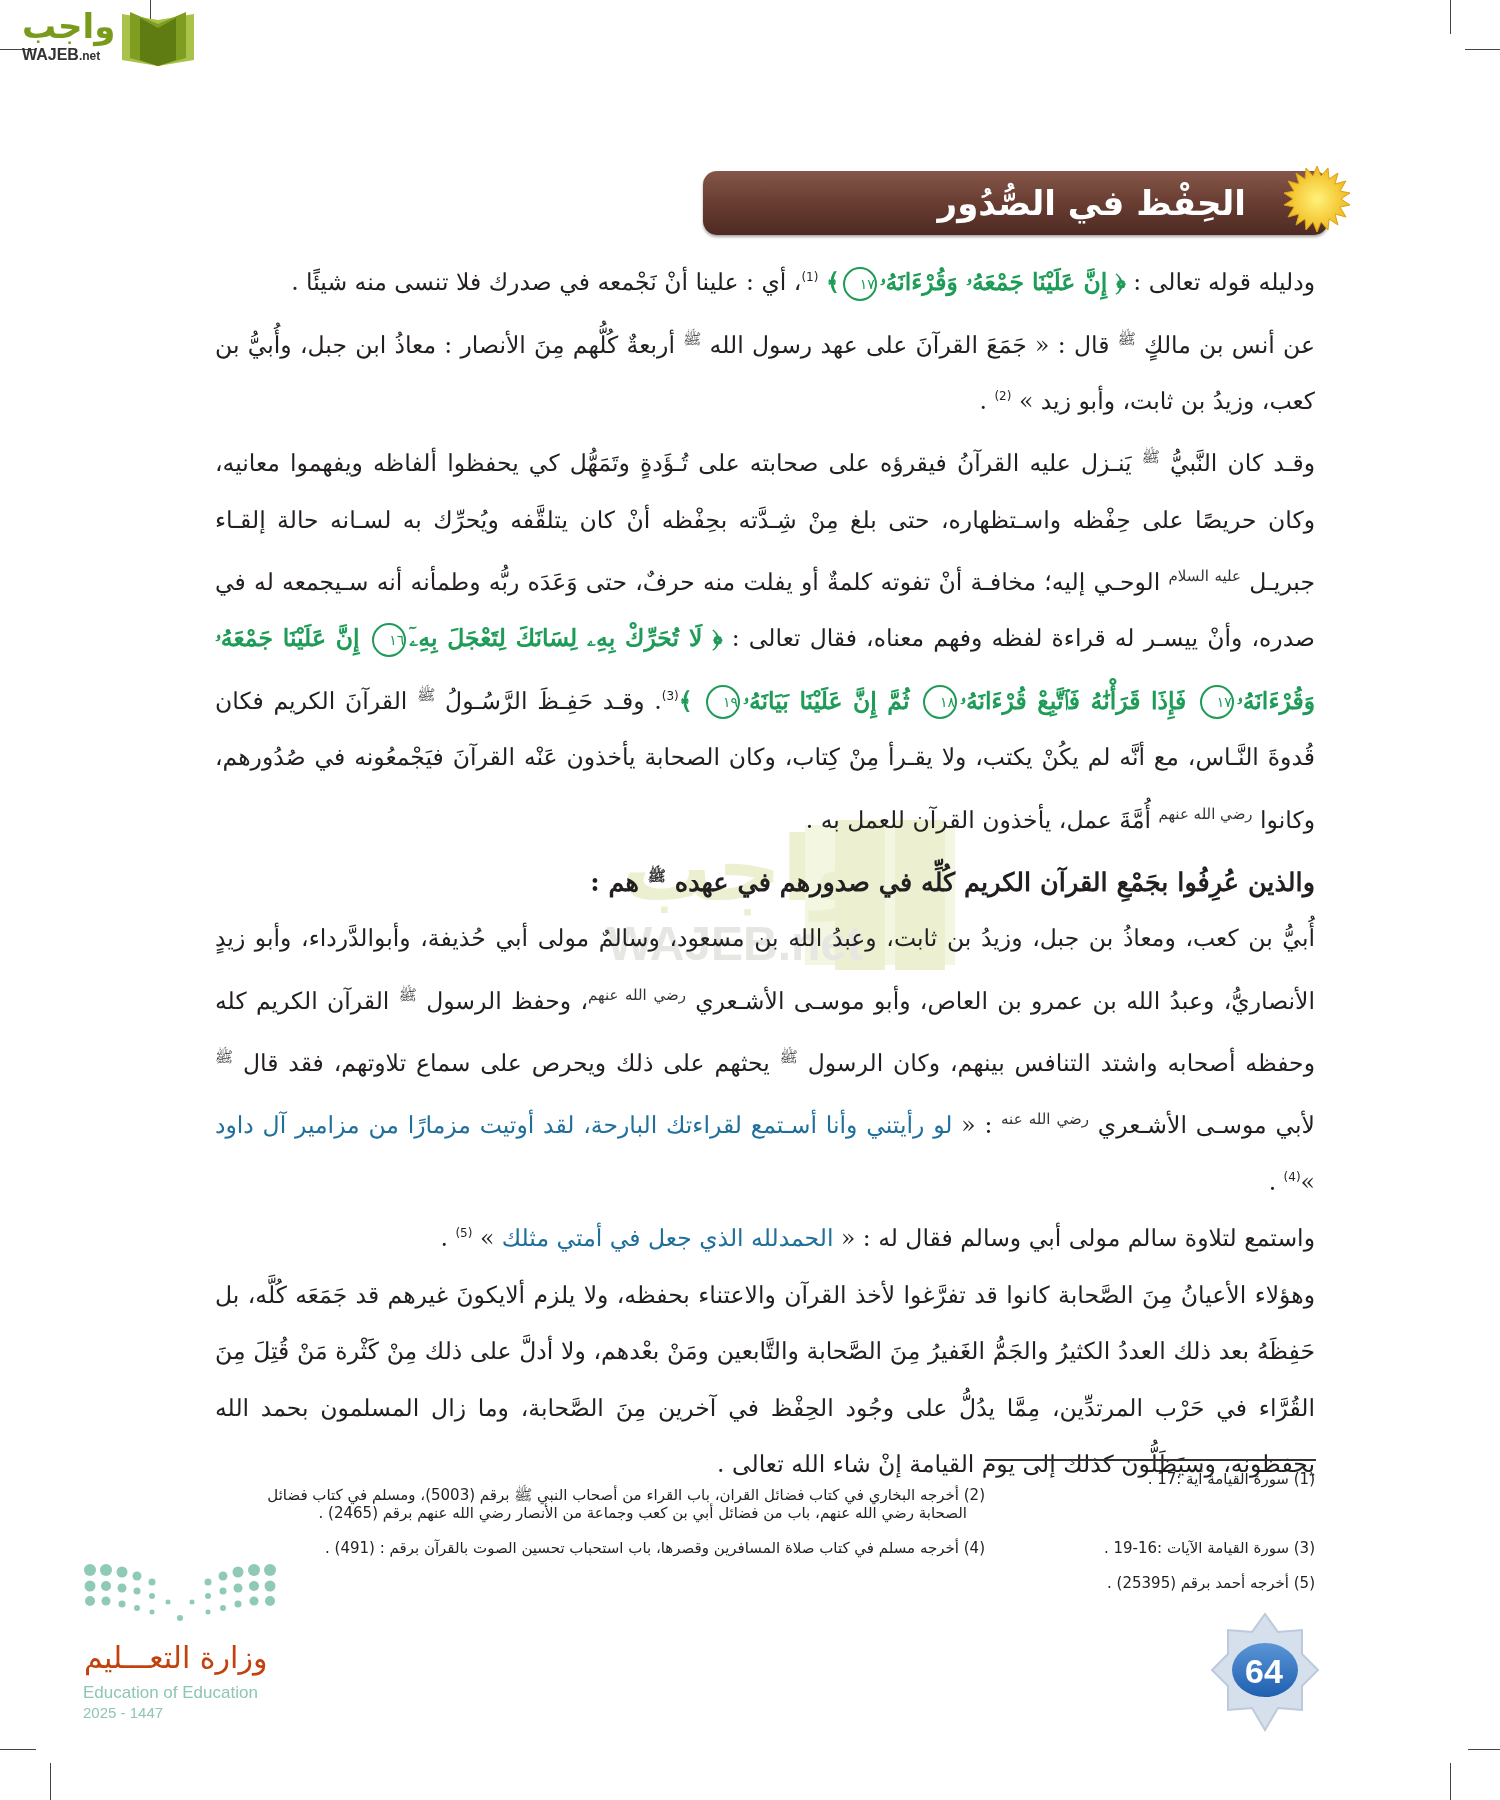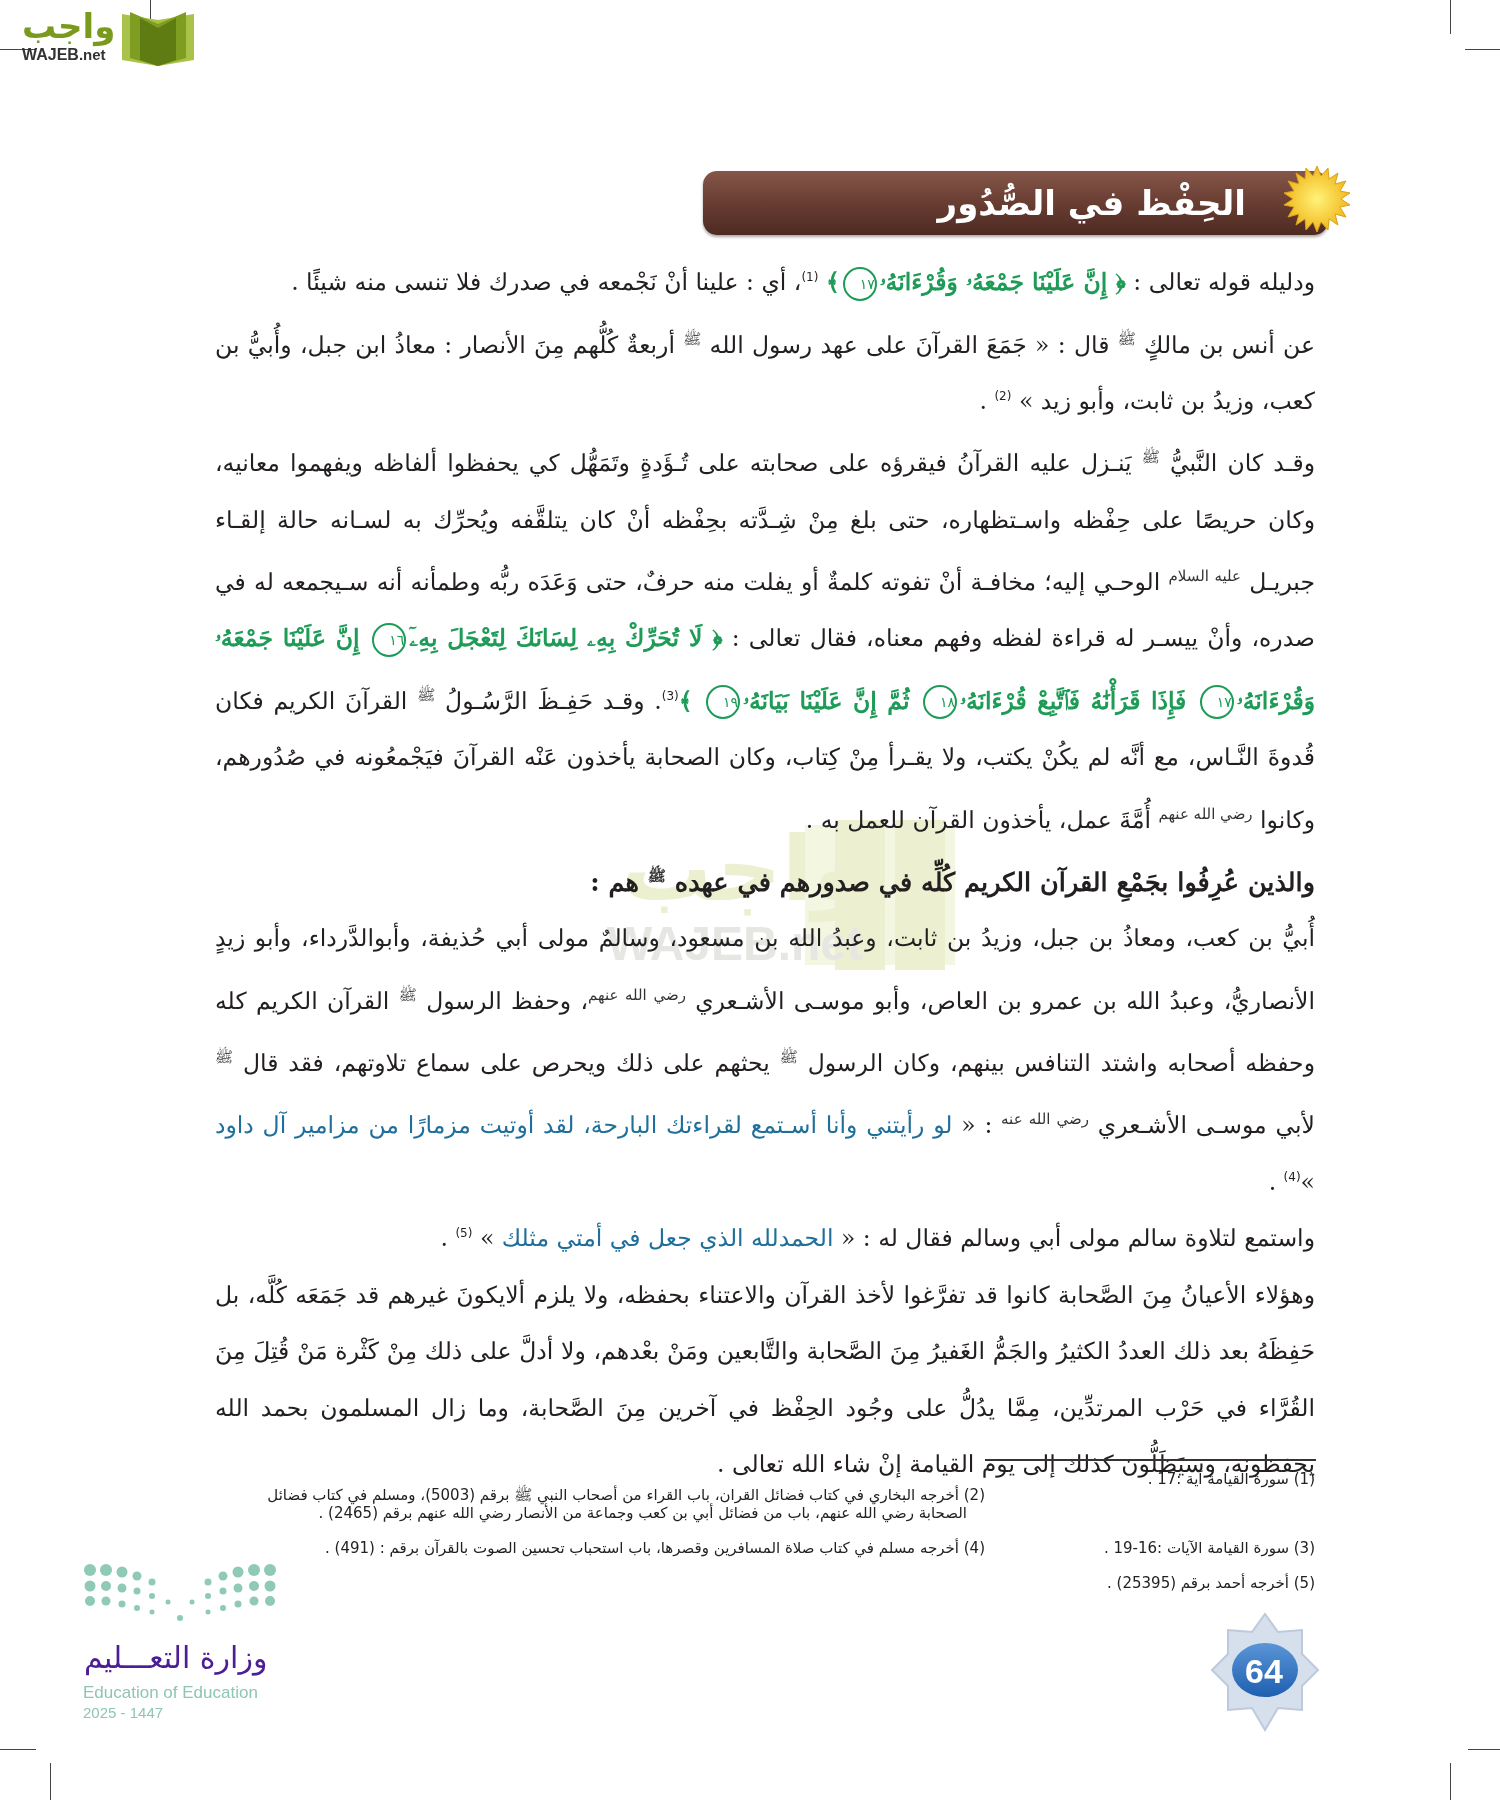--- a/index.html
+++ b/index.html
@@ -6,21 +6,21 @@
   body {
     width:1500px; height:1800px; position:relative; overflow:hidden;
     background:#ffffff; color:#231f20;
     font-family:"DejaVu Serif", "Liberation Serif", serif;
   }
   .crop { position:absolute; background:#444; }
   
   .wajeb-logo { position:absolute; left:10px; top:6px; width:180px; height:62px; }
   .wajeb-ar { position:absolute; left:12px; top:0px; font-family:"DejaVu Sans", sans-serif; font-weight:bold; font-size:34px; color:#7a9a1c; direction:rtl; }
   .wajeb-en { position:absolute; left:12px; top:40px; font-family:"Liberation Sans", sans-serif; font-weight:bold; font-size:16px; color:#333; }
-  .wajeb-en small { font-size:15px; }
+  .wajeb-en small { font-size:12px; }
   .wajeb-book { position:absolute; left:108px; top:4px; }
 
   
   .section-header {
     position:absolute; left:703px; top:171px; width:625px; height:64px;
     border-radius:14px;
     background:linear-gradient(#85574a 0%, #6b3f34 45%, #4e2a22 100%);
     box-shadow:0 2px 3px rgba(0,0,0,0.35);
   }
   .section-title {
@@ -52,21 +52,21 @@
   }
 
   
   .footnote-rule { position:absolute; left:985px; top:1459px; width:331px; height:2px; background:#333; }
   .footnotes { position:absolute; left:215px; top:1470px; width:1100px; direction:rtl;
     font-family:"DejaVu Sans", sans-serif; font-size:15px; color:#222; }
   .fn { position:absolute; direction:rtl; white-space:nowrap; }
 
   
   .moe-logo { position:absolute; left:80px; top:1560px; width:200px; height:160px; }
-  .moe-ar { position:absolute; left:84px; top:1640px; font-family:"DejaVu Sans", sans-serif; font-size:30px; color:#4c1d95; direction:rtl; }
+  .moe-ar { position:absolute; left:84px; top:1640px; font-family:"DejaVu Sans", sans-serif; font-size:30px; color:#c2410c; direction:rtl; }
   .moe-en { position:absolute; left:83px; top:1683px; font-family:"Liberation Sans", sans-serif; font-size:17px; color:#8ec5b6; }
   .moe-year { position:absolute; left:83px; top:1704px; font-family:"Liberation Sans", sans-serif; font-size:15px; color:#8ec5b6; }
 
   
   .page-badge { position:absolute; left:1210px; top:1612px; width:110px; height:120px; }
   .page-num {
     position:absolute; left:1232px; top:1645px; width:64px; height:52px; line-height:52px;
     text-align:center; font-family:"Liberation Sans", sans-serif; font-weight:bold; font-size:34px; color:#fff;
   }
 </style>

